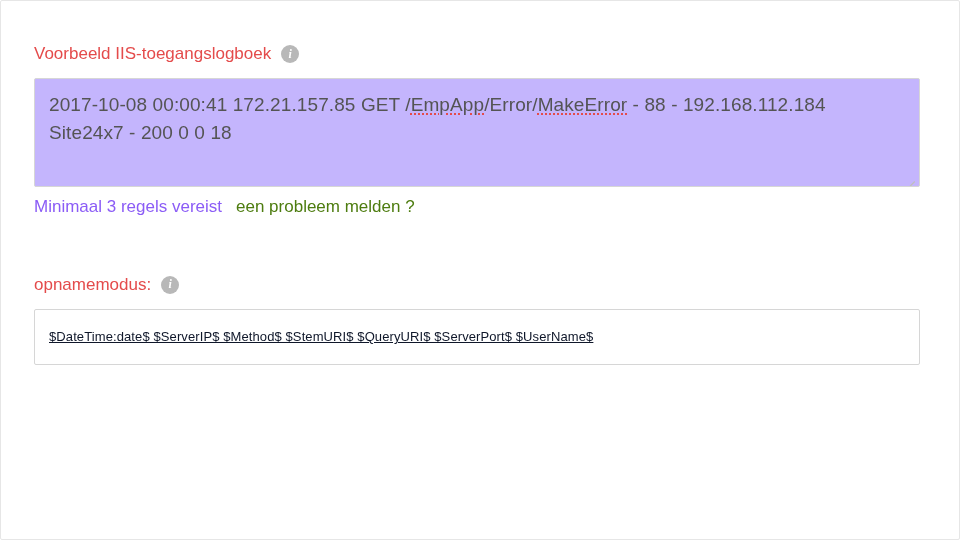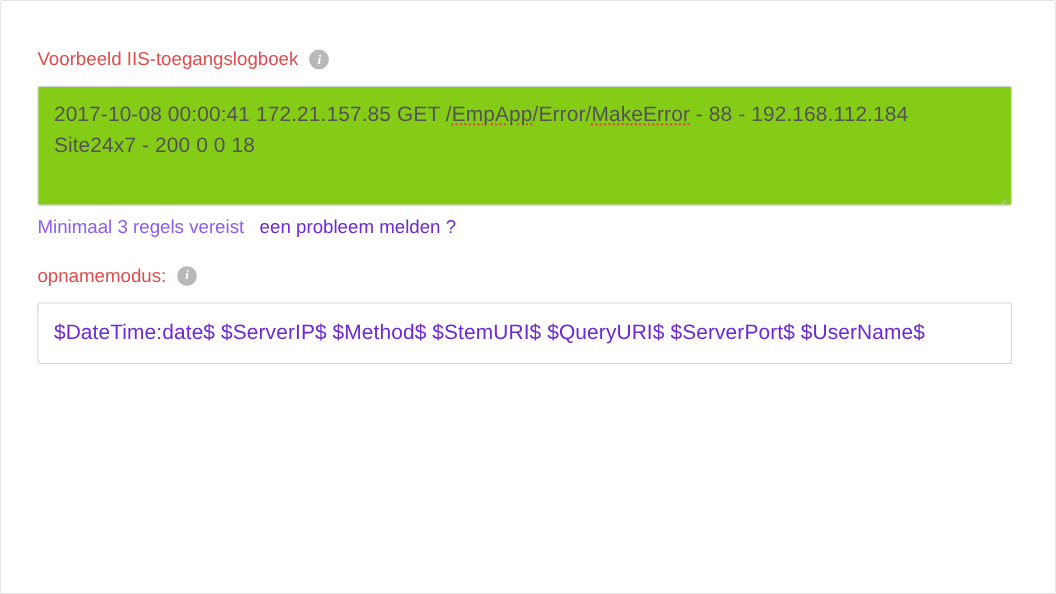--- a/index.html
+++ b/index.html
@@ -2,31 +2,31 @@
 <html><head>
 <meta charset="utf-8">
 <style>
   * { box-sizing: border-box; margin: 0; padding: 0; }
   body { font-family: -apple-system, BlinkMacSystemFont, "Segoe UI", Helvetica, Arial, sans-serif; background: #fff; width: 960px; height: 540px; position: relative; }
   .frame { position: absolute; inset: 0; border: 1px solid #e6e6e6; border-radius: 2px; }
   .container { padding: 44px 40px 24px 34px; }
   .section-label { color: #e44b4b; font-size: 17px; font-weight: 400; display: flex; align-items: center; gap: 10px; margin-bottom: 14px; }
   .info-icon { width: 18px; height: 18px; border-radius: 50%; background: #b8b8b8; color: #fff; display: inline-flex; align-items: center; justify-content: center; font-size: 12px; font-style: italic; font-weight: bold; font-family: Georgia, serif; flex: none; }
   .textarea-wrap { position: relative; }
-  .log-area { width: 100%; border: 1px solid #d6d6d6; border-radius: 2px; padding: 12px 14px; font-size: 19px; line-height: 1.45; color: #545454; font-family: inherit; background: #84cc16; letter-spacing: 0.1px; position: relative; overflow: hidden; }
+  .log-area { width: 100%; border: 1px solid #d6d6d6; border-radius: 2px; padding: 12px 14px; font-size: 19px; line-height: 1.45; color: #545454; font-family: inherit; background: #c4b5fd; letter-spacing: 0.1px; position: relative; overflow: hidden; }
   .resize-handle { position: absolute; right: 3px; bottom: 3px; width: 14px; height: 14px; }
   .resize-handle::before, .resize-handle::after { content: ""; position: absolute; background: #bfbfbf; }
   .resize-handle::before { right: 1px; bottom: 1px; width: 10px; height: 1px; transform: rotate(-45deg); transform-origin: right bottom; }
   .resize-handle::after { right: 1px; bottom: 1px; width: 6px; height: 1px; transform: rotate(-45deg); transform-origin: right bottom; }
   .spell { text-decoration: underline dotted #e44b4b; text-decoration-thickness: 2px; text-underline-offset: 2px; }
   .helper-row { margin-top: 10px; font-size: 17px; display: flex; gap: 14px; align-items: baseline; }
   .helper-red { color: #8b5cf6; }
-  .helper-link { color: #6d28d9; cursor: pointer; }
-  .section2 { margin-top: 24px; }
-  .pattern-input { width: 100%; height: 56px; border: 1px solid #d6d6d6; border-radius: 2px; padding: 0 14px; font-size: 19px; color: #6d28d9; font-family: inherit; letter-spacing: 0.1px; text-overflow: ellipsis; white-space: nowrap; overflow: hidden; }
+  .helper-link { color: #4d7c0f; cursor: pointer; }
+  .section2 { margin-top: 58px; }
+  .pattern-input { width: 100%; height: 56px; border: 1px solid #d6d6d6; border-radius: 2px; padding: 0 14px; font-size: 13px; color: #0f172a; font-family: inherit; letter-spacing: 0.1px; text-overflow: ellipsis; white-space: nowrap; overflow: hidden; text-decoration: underline; }
 </style>
 </head>
 <body>
 <div class="frame"></div>
 
 <div class="container">
 
   <div class="section-label">
     <span>Voorbeeld IIS-toegangslogboek</span>
     <span class="info-icon">i</span>

